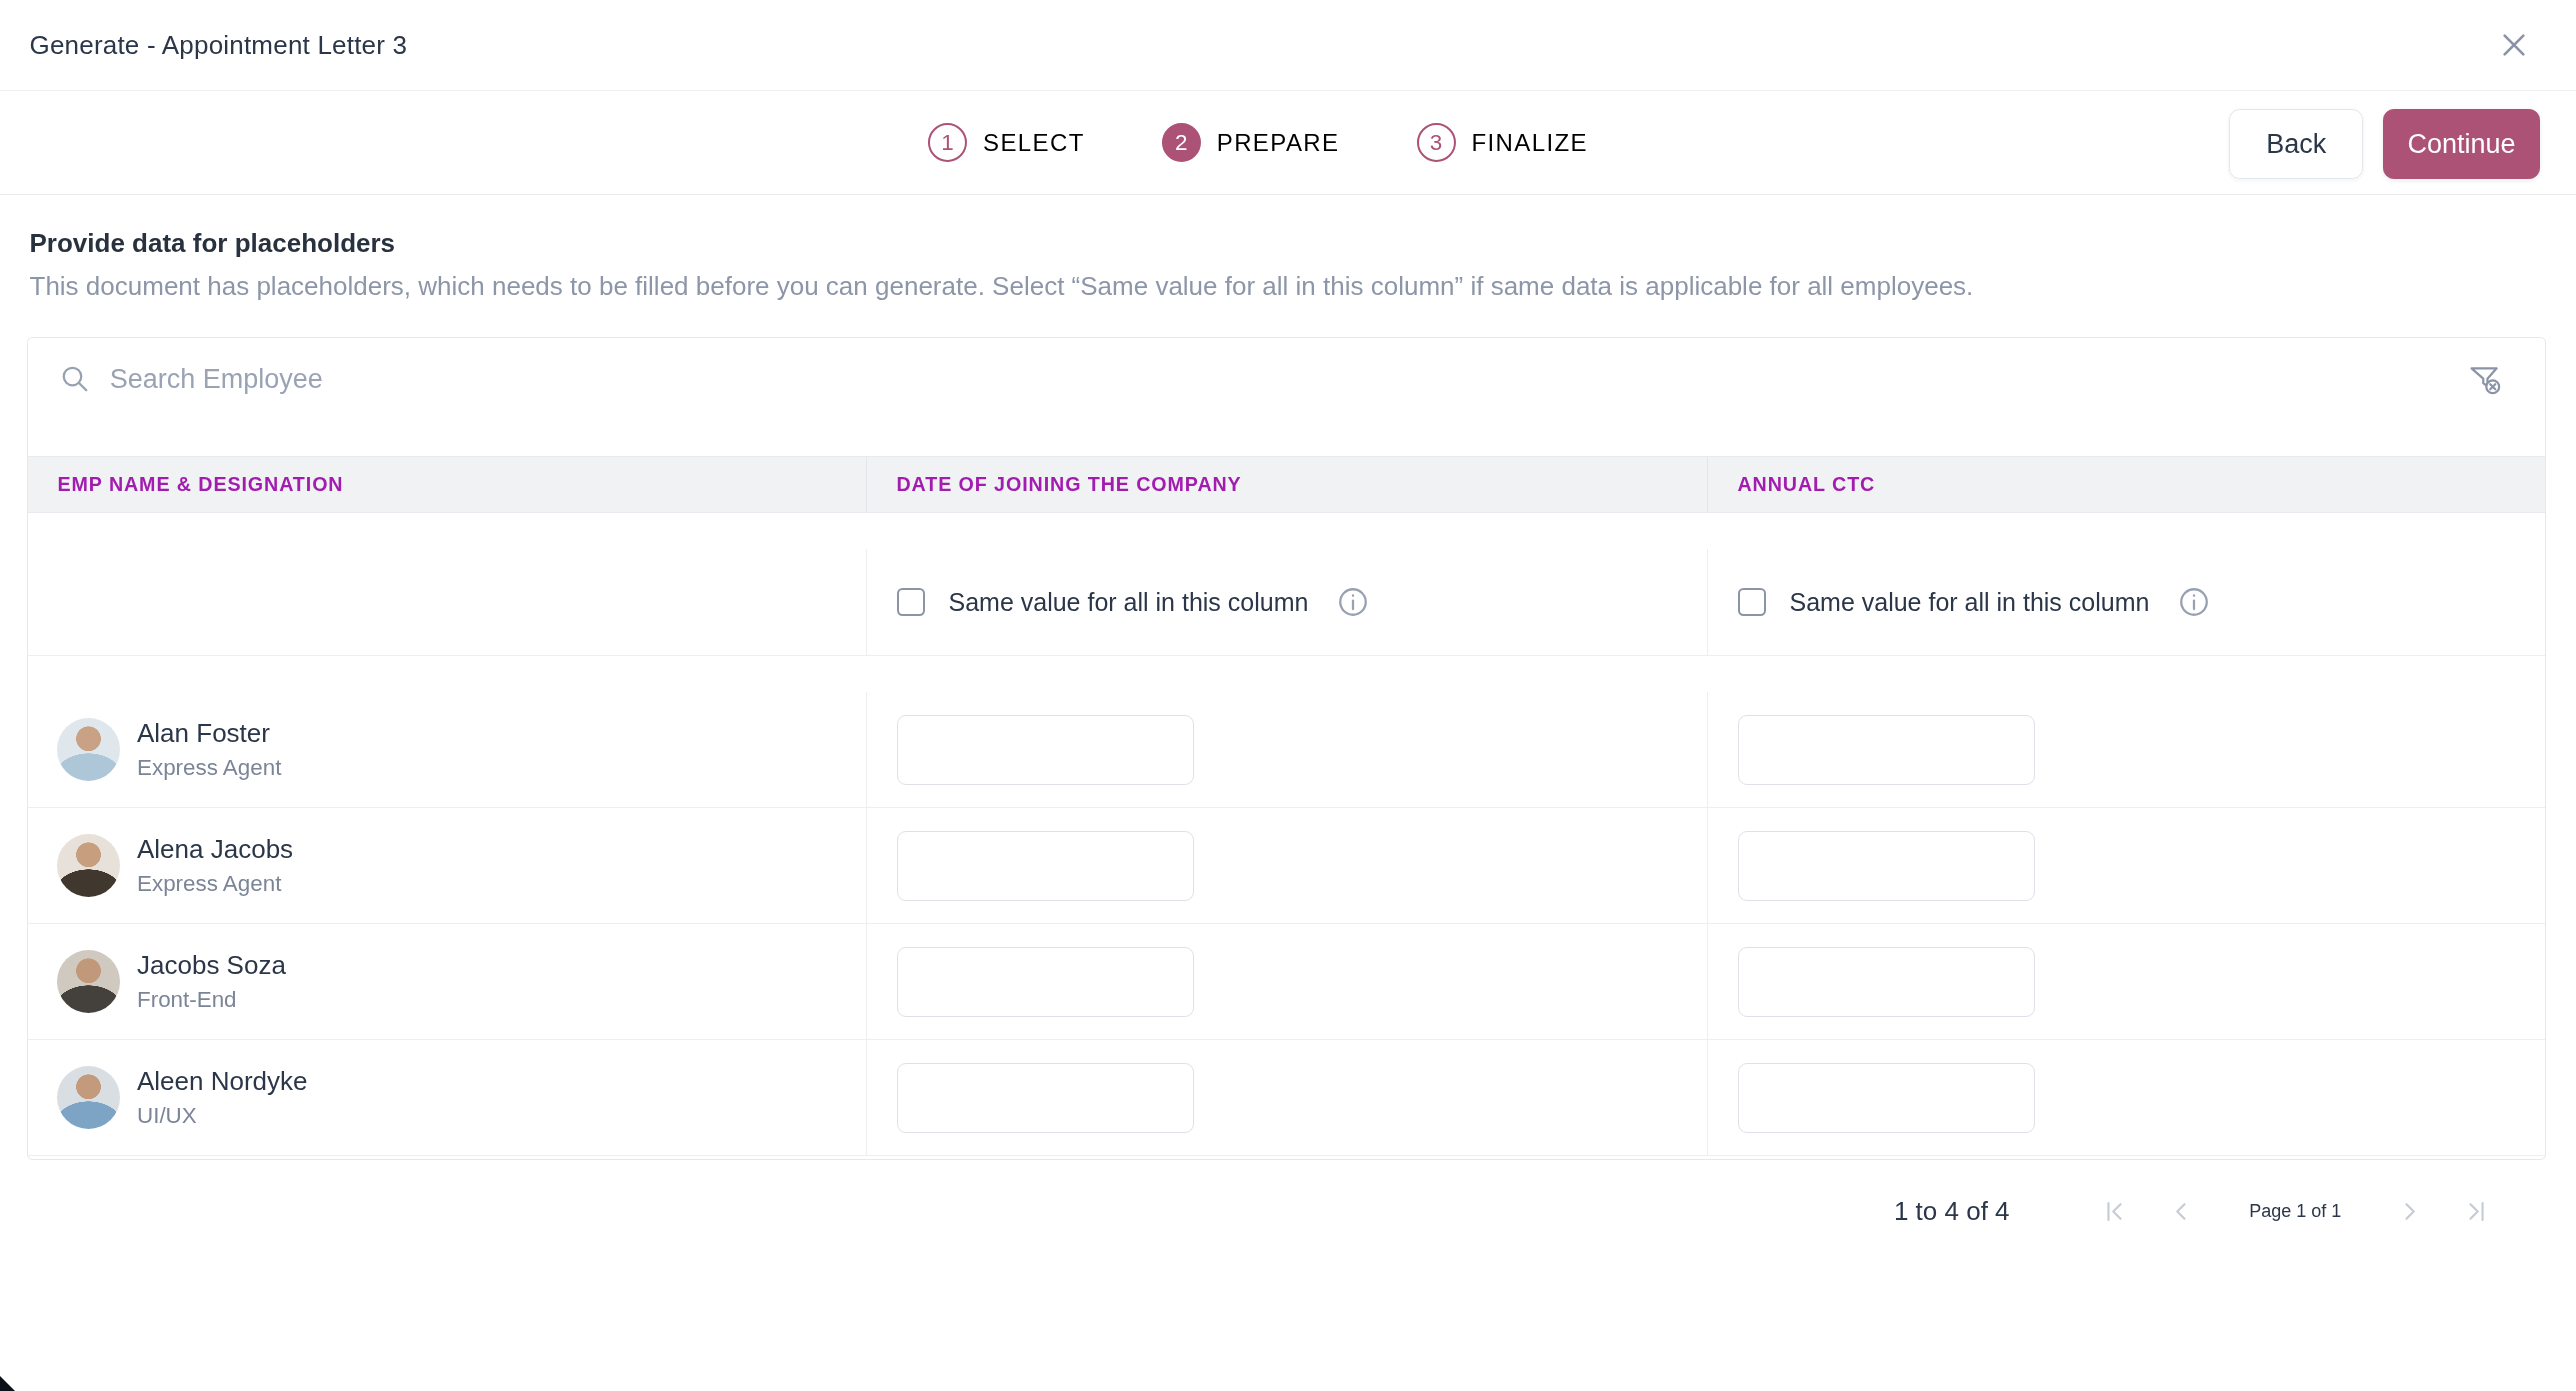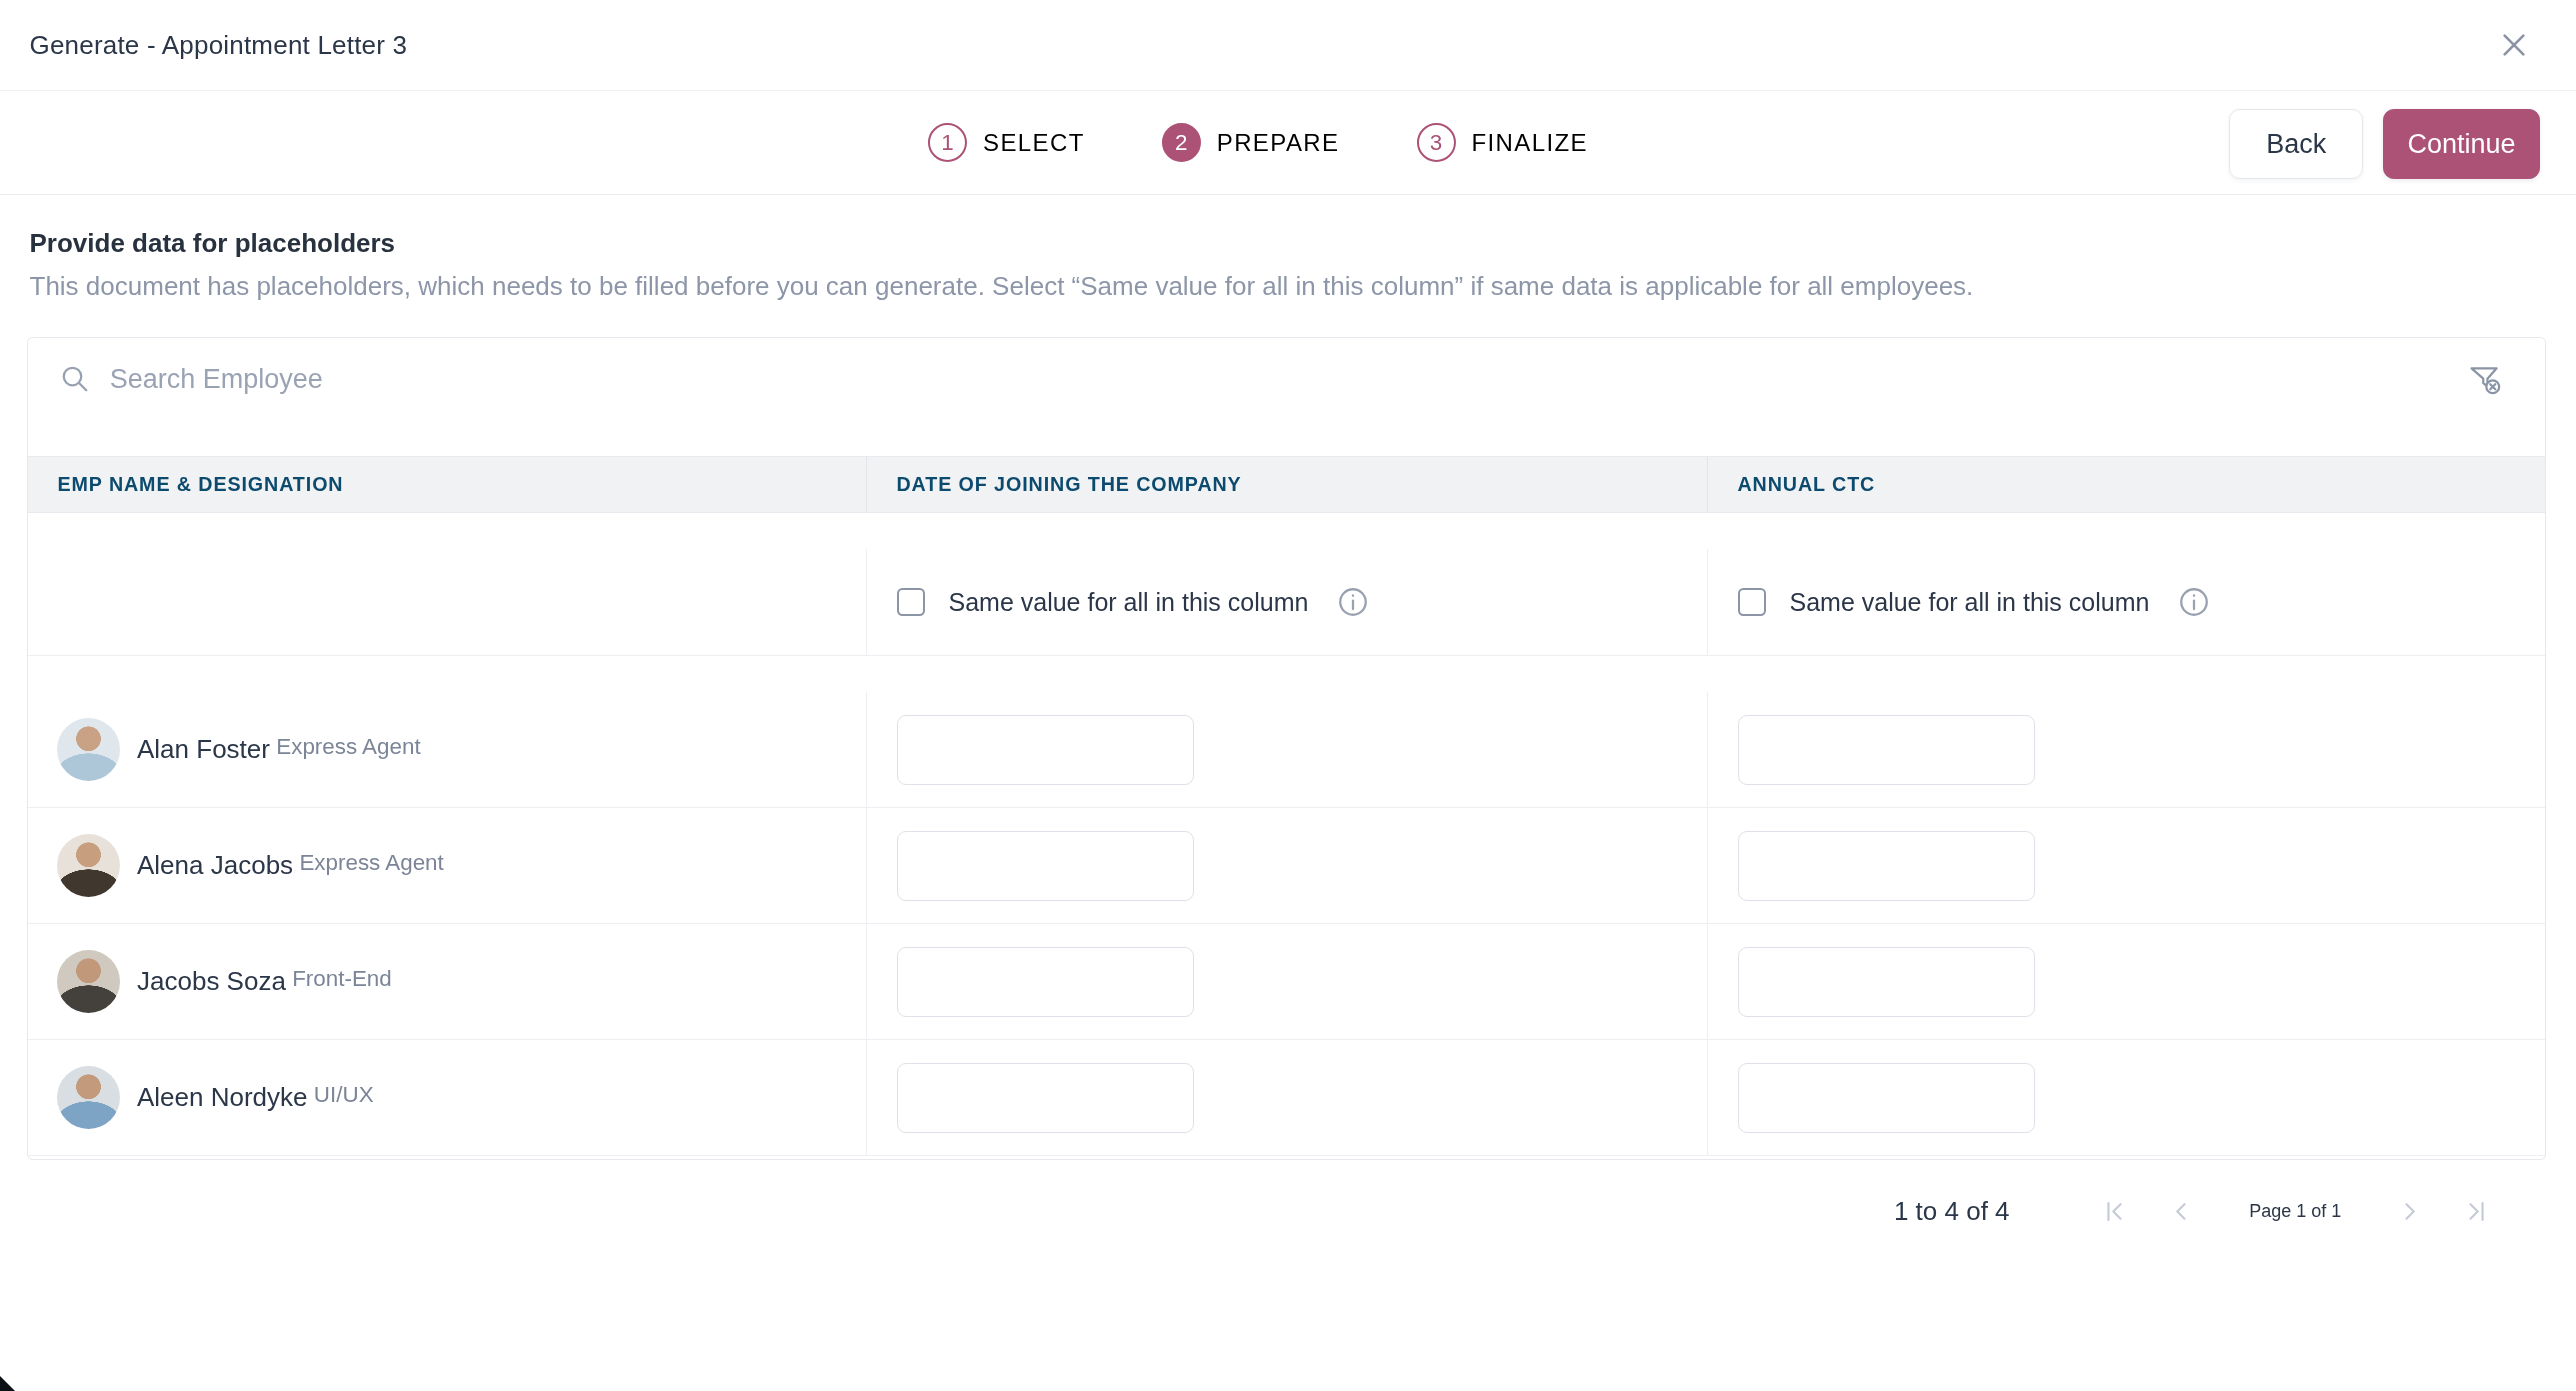--- a/index.html
+++ b/index.html
@@ -60,42 +60,42 @@
   .search-input{flex:1;border:none;outline:none;font-size:27px;color:var(--text-dark);
     font-family:inherit;background:transparent;}
   .search-input::placeholder{color:#9aa3b4;}
   .filter-btn{border:none;background:transparent;cursor:pointer;width:47px;height:50px;
     display:flex;align-items:center;justify-content:center;}
 
   .grid-row{display:grid;grid-template-columns:839px 841px 1fr;}
   .thead{height:57px;background:var(--header-bg);border-top:1.8px solid #e7eaee;
     border-bottom:1.8px solid #e7eaee;flex:0 0 auto;}
   .th{display:flex;align-items:center;padding-left:29.5px;font-size:19.7px;font-weight:700;
-    color:#0c4a6e;letter-spacing:0.9px;border-right:1.8px solid #e2e5ea;}
+    color:#a21caf;letter-spacing:0.9px;border-right:1.8px solid #e2e5ea;}
   .th:last-child{border-right:none;}
 
   .samevalue-row{height:107px;border-bottom:1.8px solid var(--hairline);flex:0 0 auto;}
   .sv-cell{display:flex;align-items:center;padding-left:29.5px;border-right:1.8px solid var(--hairline);}
   .sv-cell:last-child{border-right:none;}
   .checkbox{width:28px;height:28px;border:2.7px solid #8b95a6;border-radius:5.4px;background:#fff;
     cursor:pointer;flex:0 0 auto;}
   .sv-label{font-size:25px;color:var(--text-dark);margin-left:24px;}
   .info-btn{border:none;background:transparent;cursor:pointer;margin-left:25px;
     width:39px;height:39px;display:flex;align-items:center;justify-content:center;}
 
   .trow{height:116px;border-bottom:1.8px solid var(--hairline);flex:0 0 auto;}
   .cell{display:flex;align-items:center;border-right:1.8px solid var(--hairline);}
   .cell:last-child{border-right:none;}
   .cell-emp{padding-left:29px;gap:17px;}
   .avatar{width:63px;height:63px;border-radius:50%;flex:0 0 auto;
     background:
       radial-gradient(circle at 50% 33%, var(--skin) 0 23%, transparent 24%),
       radial-gradient(54% 38% at 50% 94%, var(--top) 0 99%, transparent 100%),
       var(--abg);}
-  .emp-meta{display:flex;flex-direction:row;gap:6.3px;}
+  .emp-meta{display:flex;flex-direction:column;gap:6.3px;}
   .emp-name{font-size:26px;color:var(--text-dark);font-weight:500;}
   .emp-desig{font-size:22.4px;color:var(--text-gray2);}
   .cell-input{padding-left:29.5px;}
   .cell-field{width:297px;height:70px;border:1.8px solid #dee1e7;border-radius:9px;
     font-size:25px;font-family:inherit;color:var(--text-dark);padding:0 16px;outline:none;background:#fff;}
 
   
   .pagination{flex:1;display:flex;align-items:center;justify-content:flex-end;
     padding-right:50px;}
   .pg-range{font-size:26px;color:var(--text-dark);margin-right:86px;}

